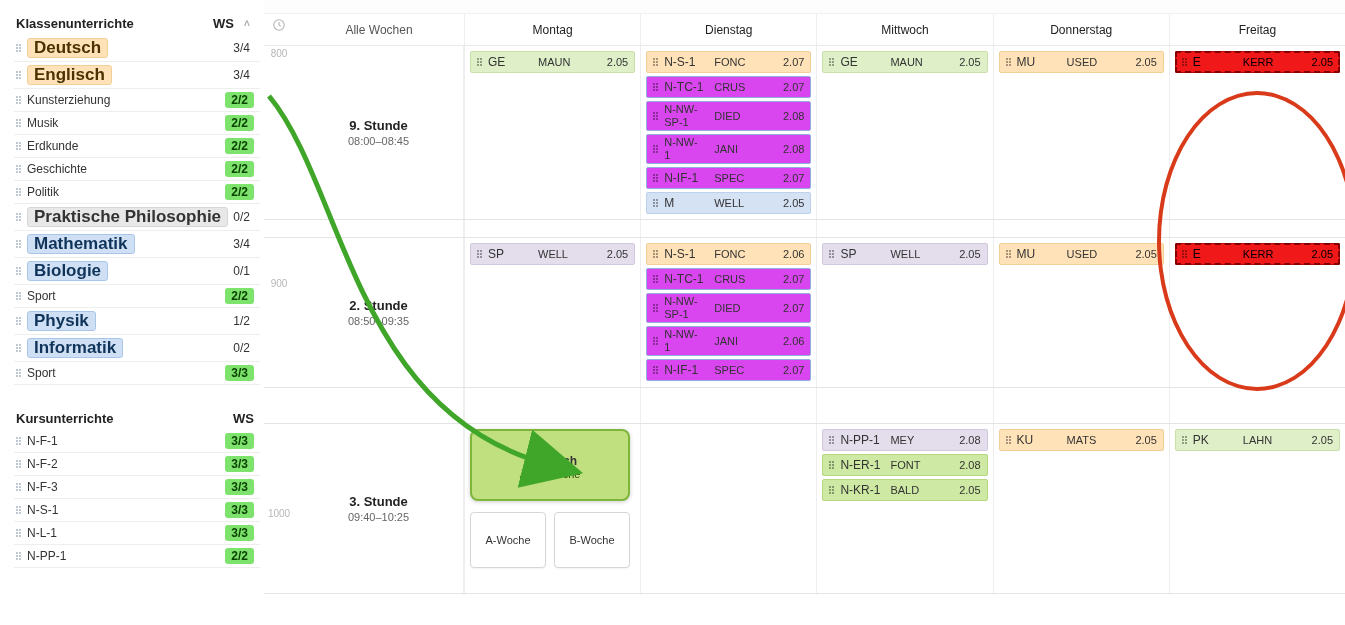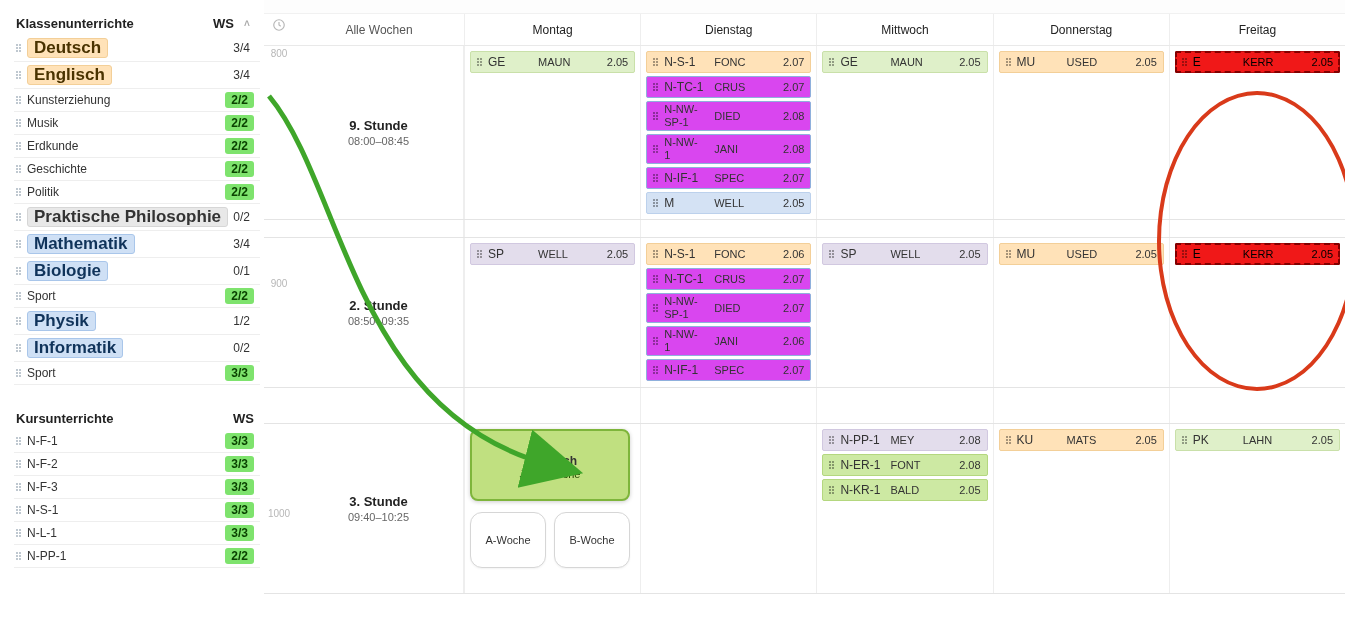--- a/index.html
+++ b/index.html
@@ -57,21 +57,21 @@
   .c-red .teach, .c-red .room { color:#000; }
   .c-red-dash { box-shadow: inset 0 0 0 1px rgba(0,0,0,.0); outline:2px dashed #820000; outline-offset:-2px; }
 
   .spacer-hr { height:18px; border-bottom:1px solid #e4e4e4; }
 
   .drop-target { width:160px; height:72px; background:#c0e080; border:2px solid #7eb53b; border-radius:8px; box-shadow:0 1px 4px rgba(0,0,0,.2); display:flex; flex-direction:column; align-items:center; justify-content:center; }
   .drop-target .nm { font-weight:700; font-size:12px; }
   .drop-target .sub { font-size:11px; color:#224400; }
 
   .week-boxes { display:flex; gap:8px; margin-top:8px; }
-  .week-box { width:76px; height:56px; border:1px solid #d6d6d6; border-radius:12px; display:flex; align-items:center; justify-content:center; background:#fff; font-size:11px; color:#333; box-shadow:0 1px 2px rgba(0,0,0,.05);}
+  .week-box { width:76px; height:56px; border:1px solid #d6d6d6; border-radius:4px; display:flex; align-items:center; justify-content:center; background:#fff; font-size:11px; color:#333; box-shadow:0 1px 2px rgba(0,0,0,.05);}
 
   .annot { position:absolute; pointer-events:none; }
   .red-circle { border:4px solid #d93a1a; border-radius:50%; width:200px; height:300px; position:absolute; right:-12px; top:45px; }
 </style>
 </head>
 <body>
 
 <div class="app">
 
   <div class="sidebar">

